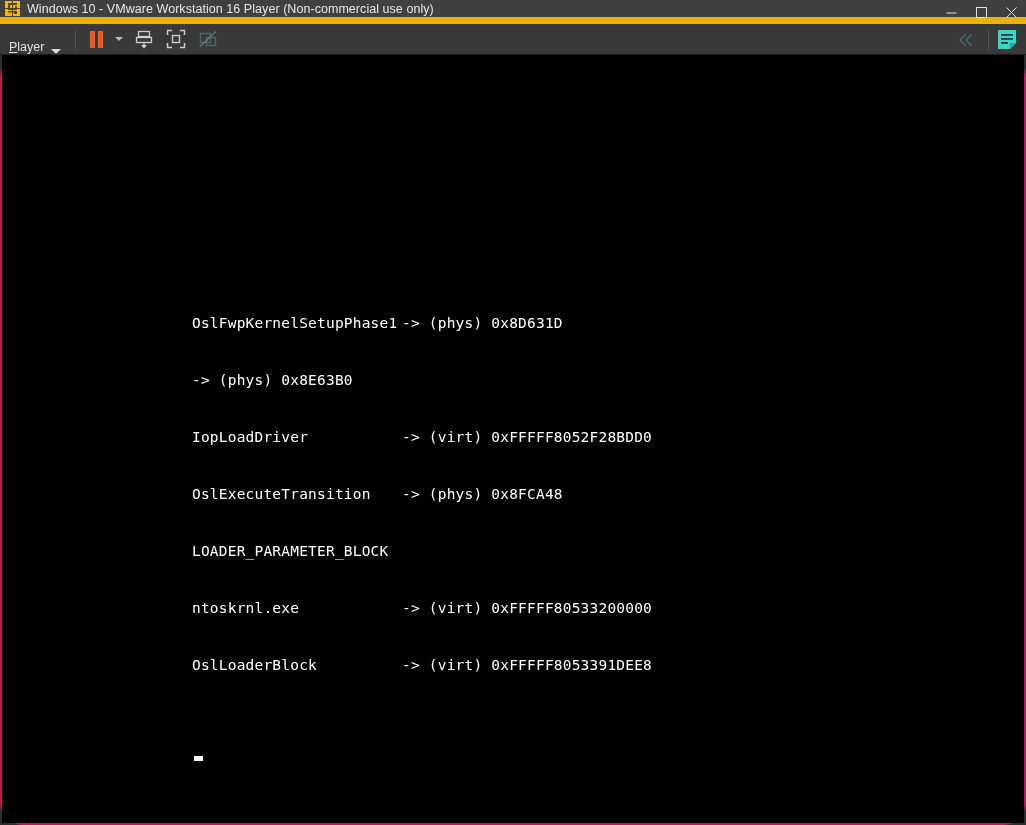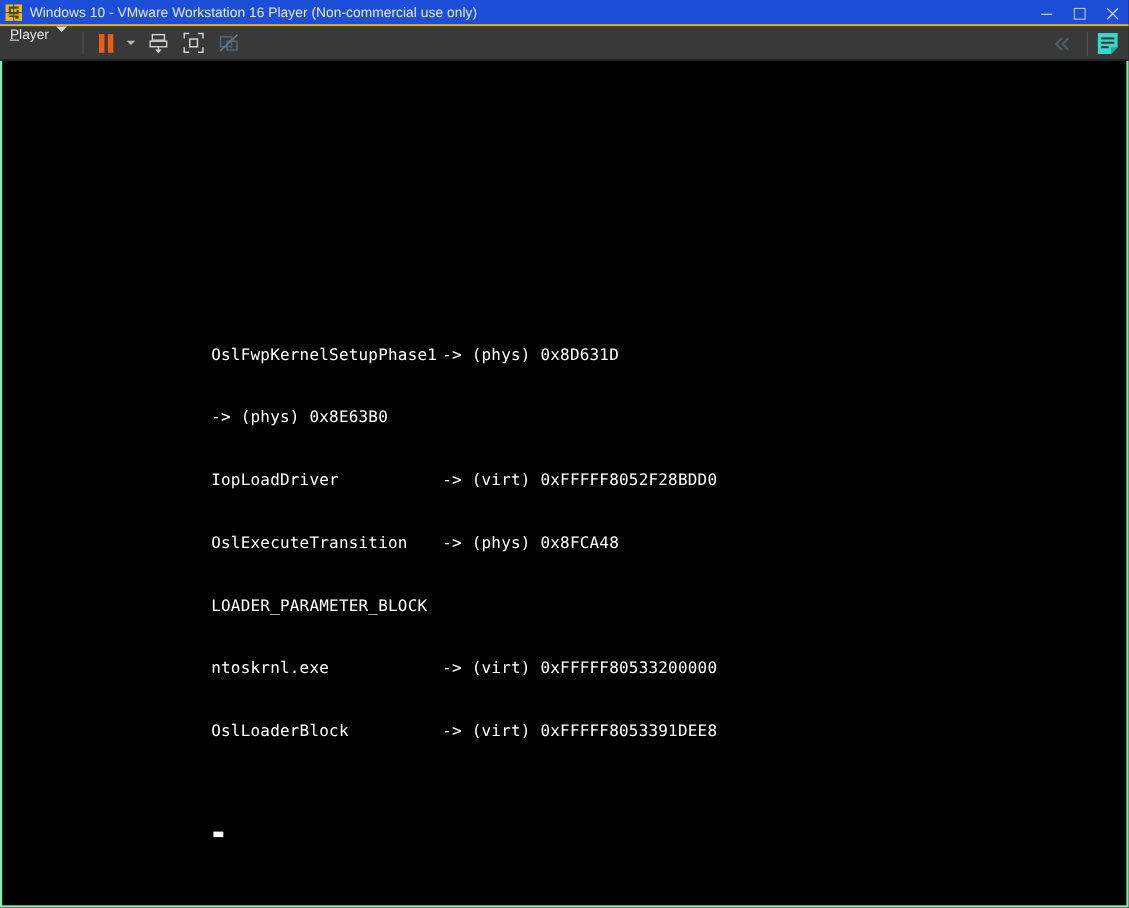--- a/index.html
+++ b/index.html
@@ -24,26 +24,26 @@
     height: 825px;
     background: #2e2e2e;
     display: flex;
     flex-direction: column;
   }
 
   
   .titlebar {
     height: 24px;
     min-height: 24px;
-    background: #1d4ed8;
+    background: #404040;
     display: flex;
     align-items: center;
     padding-left: 4px;
     position: relative;
-    border-bottom: 2px solid #eab308;
+    border-bottom: 7px solid #eab308;
   }
   .vmw-logo {
     width: 17px;
     height: 17px;
     margin-right: 6px;
     flex: 0 0 auto;
     position: relative;
     top: 0px;
   }
   .title-text {
@@ -76,21 +76,21 @@
     height: 31px;
     min-height: 31px;
     background: #393939;
     display: flex;
     align-items: center;
     position: relative;
     border-bottom: 1px solid #1c1c1c;
   }
   .player-menu {
     display: flex;
-    align-items: flex-start;
+    align-items: flex-end;
     height: 100%;
     padding: 0 8px 0 9px;
     cursor: default;
   }
   .player-label {
     color: #e0e0e0;
     font-size: 12.5px;
     margin-right: 7px;
   }
   .player-label u { text-decoration: underline; }
@@ -156,23 +156,24 @@
   .doc-btn {
     padding: 0 2px;
     display: flex;
     align-items: center;
     cursor: default;
   }
 
   
   .vm-area {
     flex: 1 1 auto;
-    background: #86efac;
+    background: #be185d;
     padding: 0 2px 2px 2px;
     display: flex;
+    border-radius: 23px;
   }
   .vm-screen {
     flex: 1 1 auto;
     background: #000000;
     position: relative;
     overflow: hidden;
   }
 
   .console {
     position: absolute;

